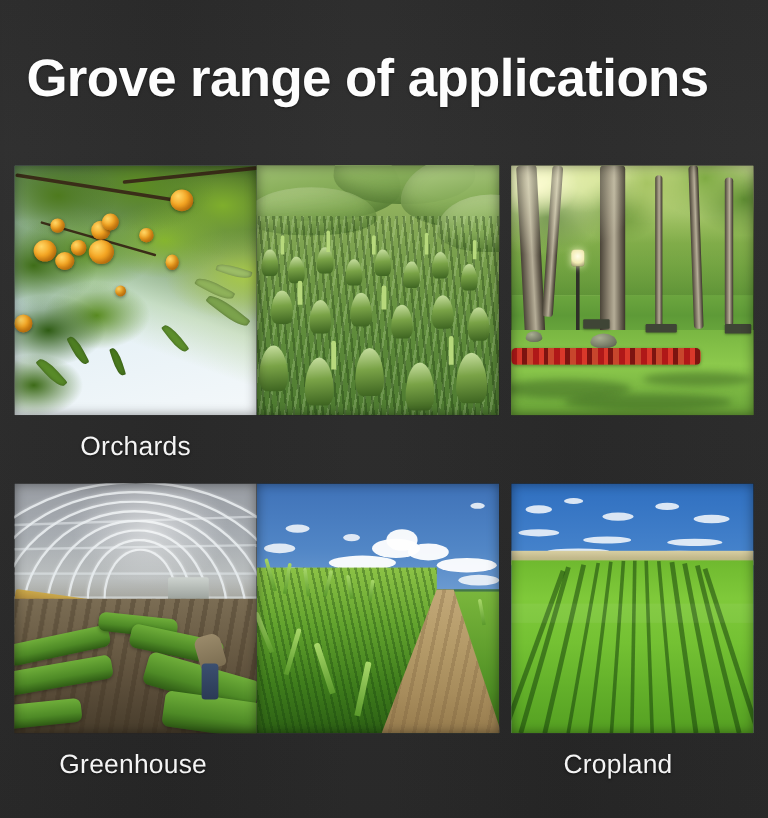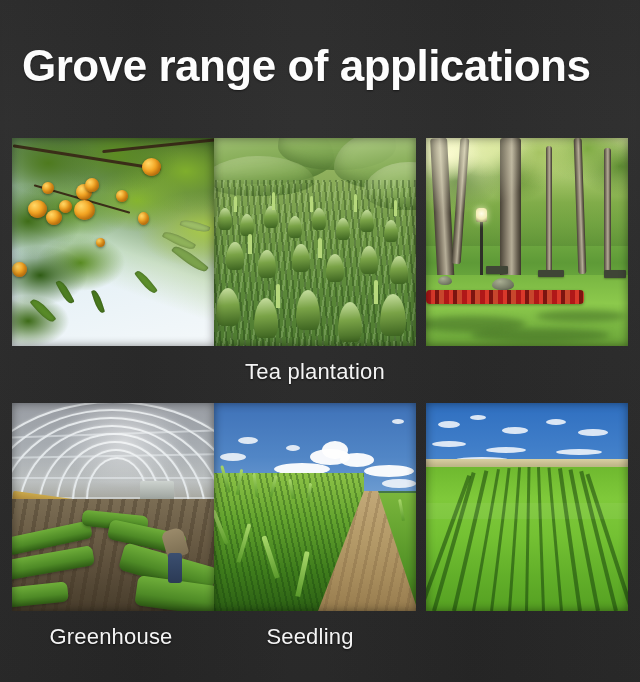--- a/index.html
+++ b/index.html
@@ -317,20 +317,21 @@
 
       <div class="orch-leaf" style="left:150px;top:98px;width:34px;height:9px;transform:rotate(28deg);background:#8fb25a;"></div>
       <div class="orch-leaf" style="left:158px;top:116px;width:40px;height:10px;transform:rotate(38deg);background:#7ba24c;"></div>
       <div class="orch-leaf" style="left:168px;top:84px;width:30px;height:8px;transform:rotate(18deg);background:#9cbd66;"></div>
       <div class="orch-leaf" style="left:120px;top:140px;width:28px;height:8px;transform:rotate(52deg);background:#5d8f2c;"></div>
       <div class="orch-leaf" style="left:40px;top:150px;width:26px;height:8px;transform:rotate(62deg);background:#4e7f22;"></div>
       <div class="orch-leaf" style="left:16px;top:168px;width:30px;height:9px;transform:rotate(48deg);background:#588a28;"></div>
       <div class="orch-leaf" style="left:74px;top:160px;width:24px;height:7px;transform:rotate(72deg);background:#4a7a1f;"></div>
       <div class="vignette"></div>
     </div>
+    <div class="caption">Orchards</div>
   </div>
 
   <div class="cell c1 r0">
     <div class="thumb">
       <div class="layer tea-bg"></div>
 
       <div class="tea-hill" style="left:-30px;top:-26px;width:150px;height:72px;"></div>
       <div class="tea-hill" style="left:64px;top:-34px;width:118px;height:66px;"></div>
       <div class="tea-hill" style="left:120px;top:-10px;width:120px;height:62px;"></div>
       <div class="tea-hill" style="left:150px;top:24px;width:90px;height:48px;"></div>
@@ -362,21 +363,20 @@
       <div class="tea-shoot" style="left:58px;top:54px;height:18px;"></div>
       <div class="tea-shoot" style="left:96px;top:58px;height:16px;"></div>
       <div class="tea-shoot" style="left:140px;top:56px;height:18px;"></div>
       <div class="tea-shoot" style="left:180px;top:62px;height:16px;"></div>
       <div class="tea-shoot" style="left:34px;top:96px;height:20px;width:4px;"></div>
       <div class="tea-shoot" style="left:104px;top:100px;height:20px;width:4px;"></div>
       <div class="tea-shoot" style="left:160px;top:142px;height:24px;width:4px;"></div>
       <div class="tea-shoot" style="left:62px;top:146px;height:24px;width:4px;"></div>
       <div class="vignette"></div>
     </div>
-    <div class="caption">Tea plantation</div>
   </div>
 
   <div class="cell c2 r0">
     <div class="thumb">
       <div class="layer grove-bg"></div>
       <div class="grove-foliage"></div>
 
       <div class="grove-trunk" style="left:8px;top:0;width:17px;height:150px;transform:rotate(-3deg);"></div>
       <div class="grove-trunk" style="left:30px;top:0;width:9px;height:126px;transform:rotate(4deg);"></div>
       <div class="grove-trunk" style="left:74px;top:0;width:21px;height:146px;"></div>
@@ -476,21 +476,20 @@
       <div class="sd-blade" style="left:58px;top:72px;height:22px;transform:rotate(14deg);"></div>
       <div class="sd-blade" style="left:76px;top:76px;height:20px;transform:rotate(-10deg);"></div>
       <div class="sd-blade" style="left:94px;top:80px;height:18px;transform:rotate(8deg);"></div>
       <div class="sd-blade" style="left:4px;top:106px;height:36px;width:4px;transform:rotate(-22deg);"></div>
       <div class="sd-blade" style="left:28px;top:120px;height:40px;width:4px;transform:rotate(16deg);"></div>
       <div class="sd-blade" style="left:54px;top:132px;height:44px;width:5px;transform:rotate(-18deg);"></div>
       <div class="sd-blade" style="left:86px;top:148px;height:46px;width:5px;transform:rotate(12deg);"></div>
       <div class="sd-blade" style="left:186px;top:96px;height:22px;width:3px;transform:rotate(-10deg);"></div>
       <div class="vignette"></div>
     </div>
-    <div class="caption">Seedling</div>
   </div>
 
   <div class="cell c2 r1">
     <div class="thumb">
       <div class="layer cp-sky"></div>
 
       <div class="cloud soft" style="left:12px;top:18px;width:22px;height:7px;"></div>
       <div class="cloud soft" style="left:44px;top:12px;width:16px;height:5px;"></div>
       <div class="cloud soft" style="left:76px;top:24px;width:26px;height:7px;"></div>
       <div class="cloud soft" style="left:120px;top:16px;width:20px;height:6px;"></div>
@@ -516,15 +515,16 @@
         <div class="cp-line" style="left:152px;width:4px;height:144px;transform:rotate(-8deg);"></div>
         <div class="cp-line" style="left:170px;width:4px;height:144px;transform:rotate(-11deg);"></div>
         <div class="cp-line" style="left:188px;width:4px;height:144px;transform:rotate(-14deg);"></div>
         <div class="cp-line" style="left:-8px;width:4px;height:144px;transform:rotate(20deg);"></div>
         <div class="cp-line" style="left:204px;width:4px;height:144px;transform:rotate(-18deg);"></div>
       </div>
 
       <div class="cp-band" style="top:100px;height:16px;"></div>
       <div class="vignette"></div>
     </div>
+    <div class="caption">Cropland</div>
   </div>
 
 </div>
 
 </body></html>

